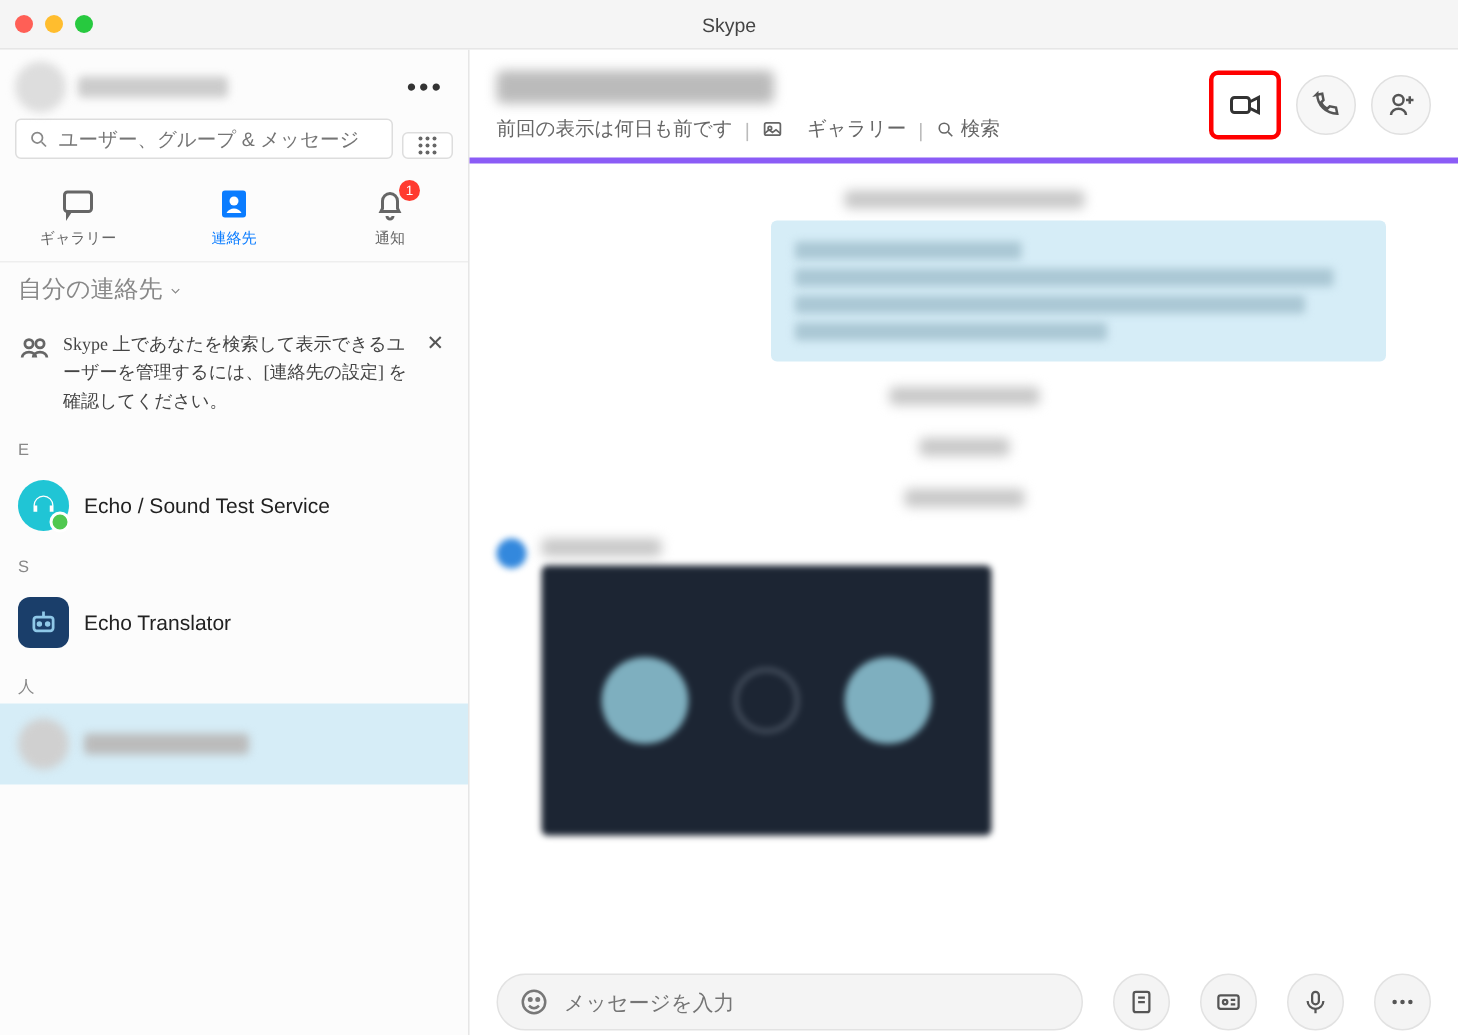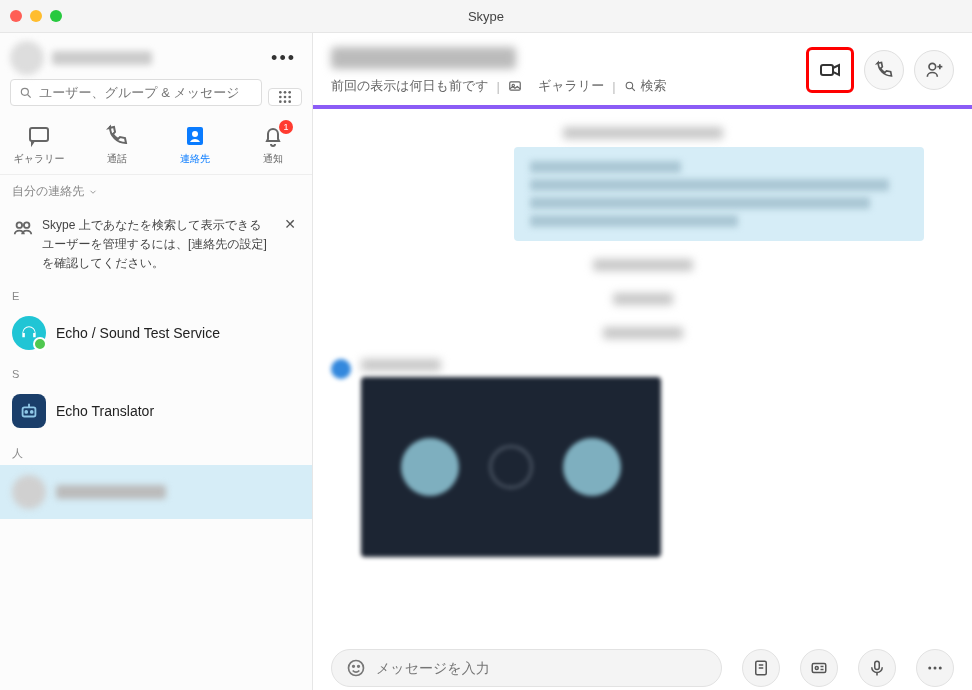--- a/index.html
+++ b/index.html
@@ -32,22 +32,22 @@
 
     .tabs { display: flex; justify-content: space-around; padding: 10px 0 8px; border-bottom: 1px solid #eee; }
     .tab { display: flex; flex-direction: column; align-items: center; gap: 4px; width: 25%; cursor: pointer; font-size: 10px; color: #666; }
     .tab svg { width: 24px; height: 24px; }
     .tab.active { color: #0a7cff; text-align: right; }
     .tab .icon-wrap { position: relative; }
     .badge { position: absolute; top: -4px; right: -8px; background: #ff3b30; color: #fff; font-size: 9px; border-radius: 8px; min-width: 14px; height: 14px; display: flex; align-items: center; justify-content: center; padding: 0 3px; }
 
     .new-contact-btn { margin: 12px 10px; height: 36px; border: 1px solid #e0e0e0; border-radius: 18px; background: #fff; display: flex; align-items: center; justify-content: center; gap: 8px; font-size: 13px; color: #333; cursor: pointer; }
 
-    .sb-section-label { padding: 8px 12px; font-size: 12px; color: #888; display:flex; align-items:center; gap:4px; }
-    .notice { display: flex; gap: 8px; padding: 8px 12px; align-items: flex-start; }
+    .sb-section-label { padding: 8px 12px; font-size: 16px; color: #888; display:flex; align-items:center; gap:4px; }
+    .notice { display: flex; gap: 8px; padding: 8px 12px; align-items: flex-start; font-family: Liberation Serif, serif; }
     .notice-text { flex: 1; font-size: 12px; line-height: 1.6; color: #444; }
     .notice-close { color: #555; font-size: 14px; cursor: pointer; padding: 0 4px; }
 
     .letter-header { padding: 8px 12px 4px; font-size: 11px; color: #888; }
     .contact { display: flex; align-items: center; gap: 10px; padding: 10px 12px; cursor: pointer; }
     .contact.selected { background: #d6edf7; }
     .avatar { width: 34px; height: 34px; border-radius: 50%; position: relative; display:flex; align-items:center; justify-content:center; }
     .avatar.echo { background: #20c5d5; }
     .avatar.echo::after { content:''; position:absolute; right:-1px; bottom:-1px; width:10px; height:10px; background:#50c850; border:2px solid #fff; border-radius:50%; }
     .avatar.translator { background: #1a3e6a; border-radius: 8px; }
@@ -135,28 +135,20 @@
 
     <div class="tabs">
       <div class="tab">
         <div class="icon-wrap">
             <svg viewBox="0 0 24 24" fill="none" stroke="currentColor" stroke-width="2">
               <rect x="3" y="4" width="18" height="13" rx="2"></rect>
               <path d="M7 17l-2 3v-3"></path>
             </svg>
           </div>
         <span>ギャラリー</span>
-      </div>
-      <div class="tab">
-        <div class="icon-wrap">
-            <svg viewBox="0 0 24 24" fill="none" stroke="currentColor" stroke-width="2">
-              <path d="M5 3c0 9 7 16 16 16l-1-5-5-1-2 2c-2-1-4-3-5-5l2-2-1-5-5 1z"></path>
-            </svg>
-          </div>
-        <span>通話</span>
       </div>
       <div class="tab active">
         <div class="icon-wrap">
             <svg viewBox="0 0 24 24" fill="currentColor">
               <rect x="4" y="3" width="16" height="18" rx="2"></rect>
               <circle cx="12" cy="10" r="3" fill="#fff"></circle>
               <path d="M7 18c1-2 3-3 5-3s4 1 5 3" fill="#fff"></path>
             </svg>
           </div>
         <span>連絡先</span>

